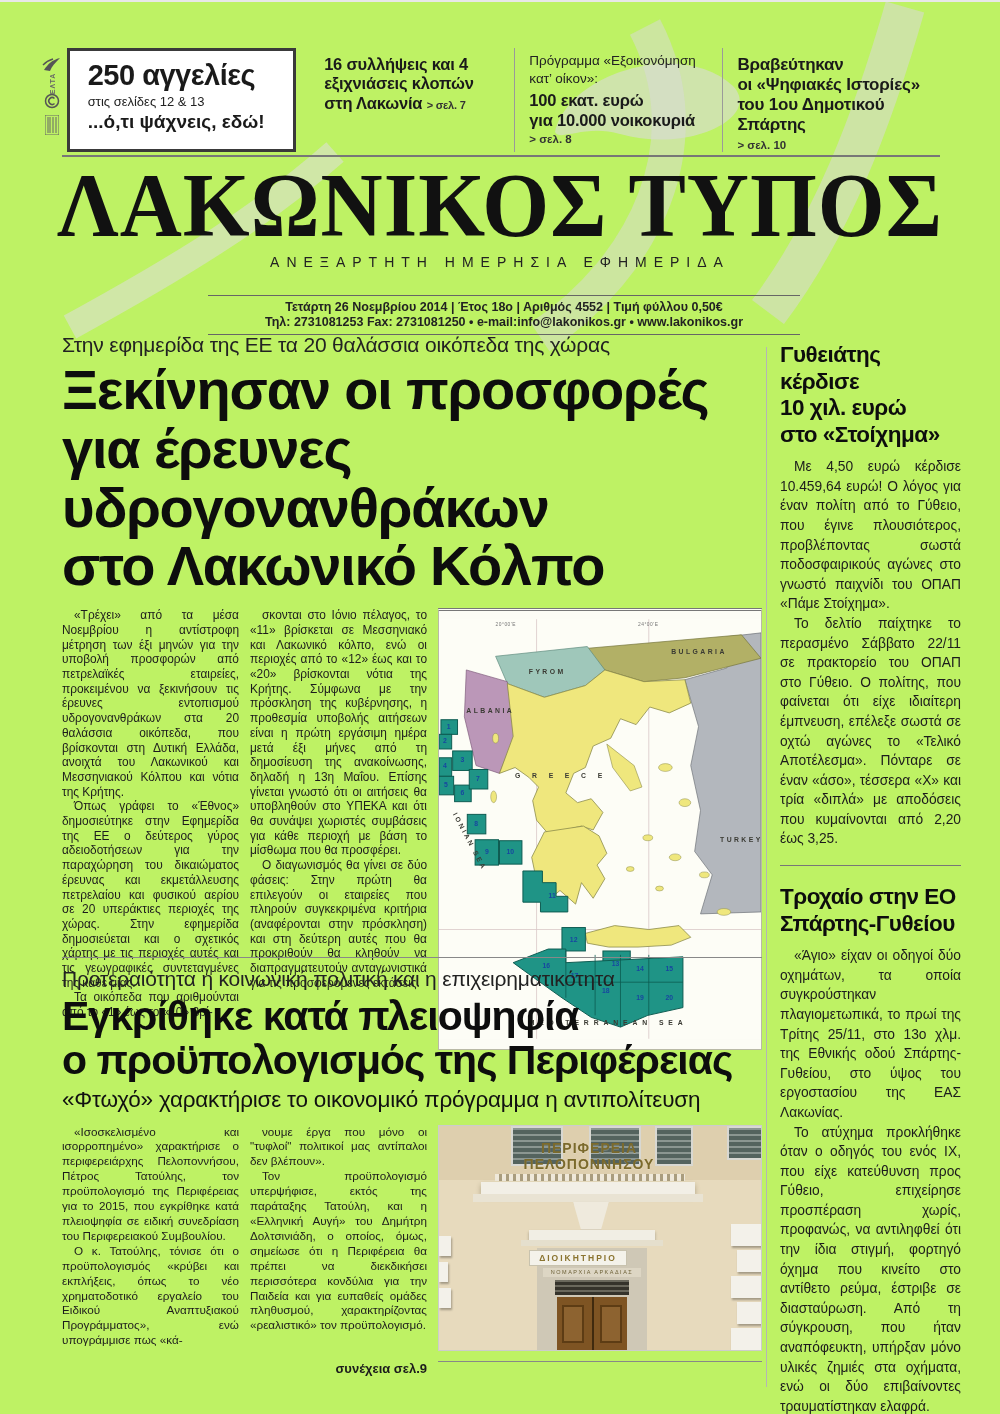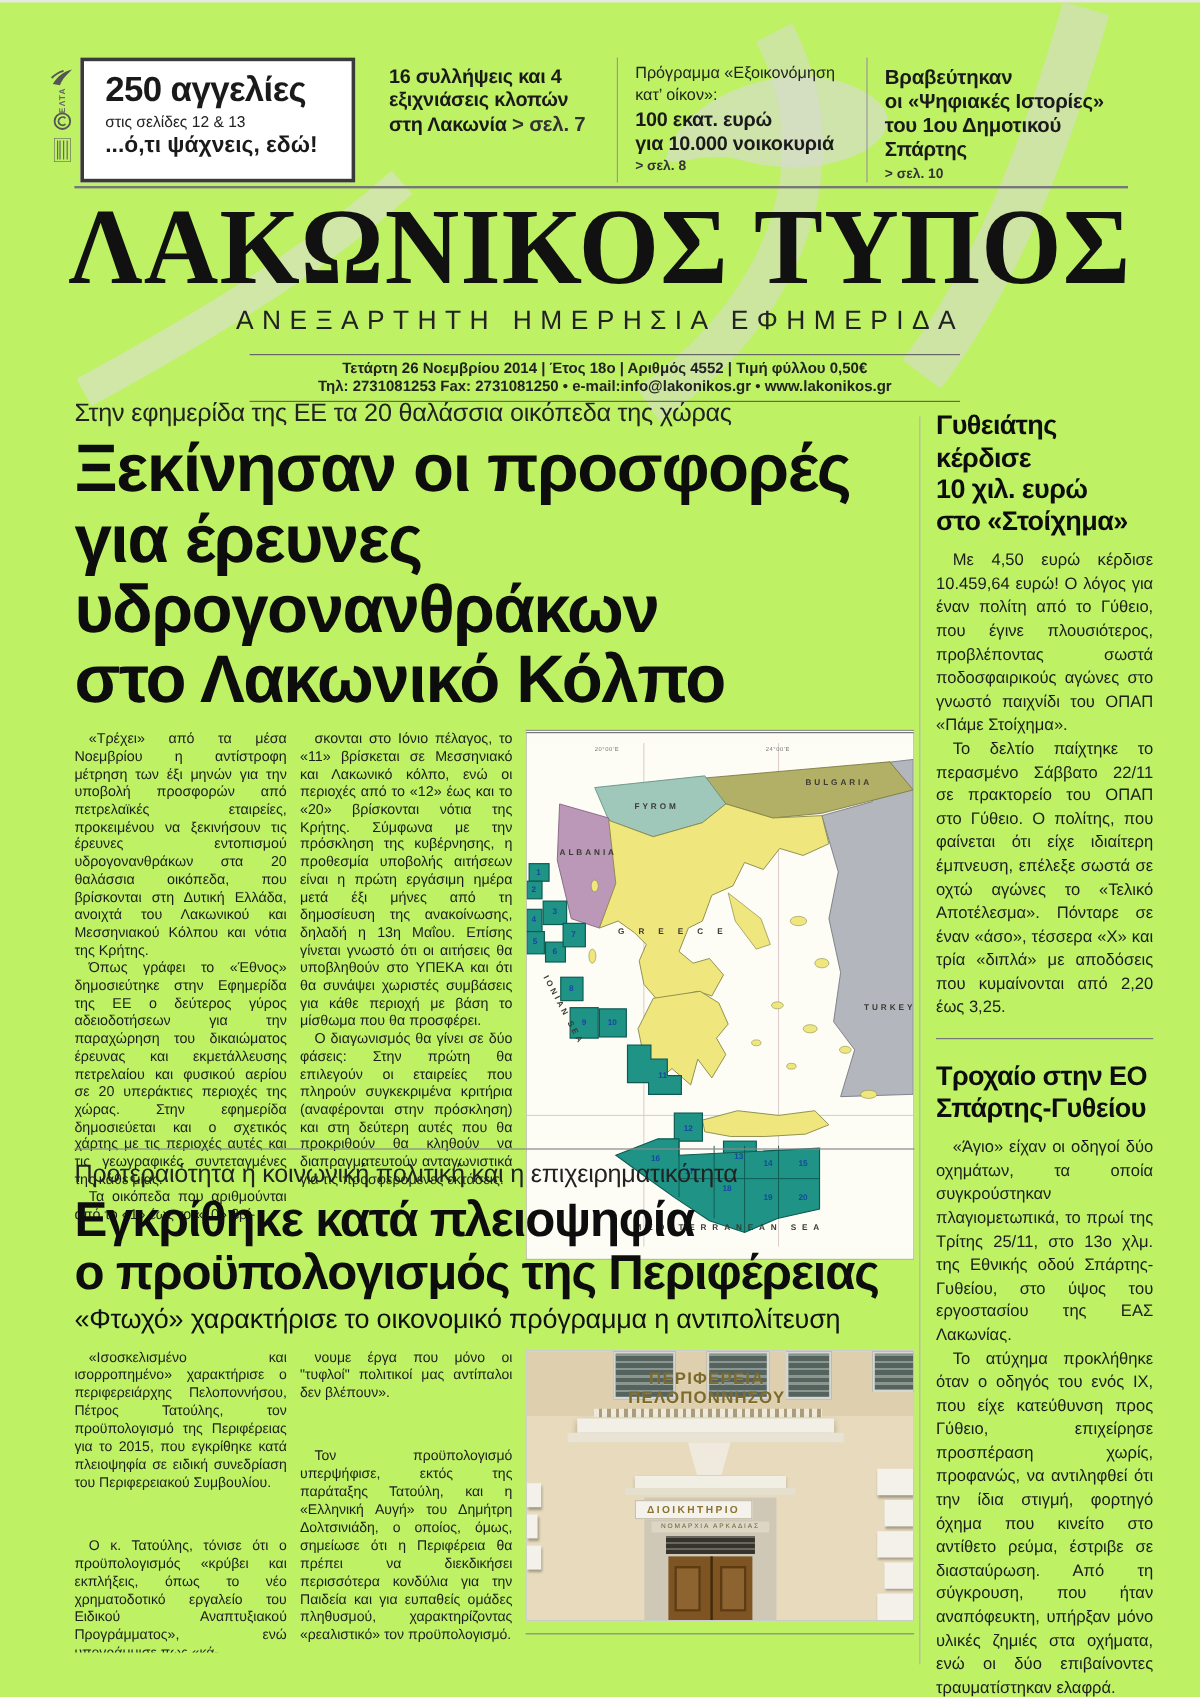--- a/index.html
+++ b/index.html
@@ -21,29 +21,29 @@
   .adbox .l2 { font-size:13px; margin-top:2px; color:#222; }
   .adbox .l3 { font-size:19px; font-weight:600; margin-top:2px; }
   .teaser { padding:4px 14px 0 14px; }
   .teaser.bl { border-left:1px solid #9a9a9a; }
   .t1 { width:212px; }
   .t2 { width:216px; }
   .t3 { width:226px; }
   .tkicker { font-size:13.5px; line-height:1.35; color:#222; }
   .ttitle { font-size:16.5px; font-weight:bold; line-height:1.18; margin-top:3px; white-space:pre-line; letter-spacing:-0.2px; }
   .tpage { font-size:11.5px; font-weight:bold; color:#333; }
-  .tpage-inline { font-size:17px; font-weight:bold; color:#333; }
+  .tpage-inline { font-size:11px; font-weight:bold; color:#333; }
   .top-rule { position:absolute; left:62px; top:153px; width:878px; border-top:2px solid #777; z-index:2; }
   
   .masthead { position:absolute; left:40px; top:156px; width:920px; text-align:center; z-index:2; }
   .masthead h1 {
     font-family:"Liberation Serif", serif; font-weight:bold; font-size:86px;
     line-height:1.05; letter-spacing:1px; color:#111; transform:scaleY(1.05); transform-origin:top;
   }
-  .masthead .sub { font-size:22px; letter-spacing:7px; color:#222; margin-top:6px; }
+  .masthead .sub { font-size:14px; letter-spacing:7px; color:#222; margin-top:6px; }
   .dateline {
     position:absolute; left:208px; top:293px; width:592px; text-align:center;
     border-top:1.5px solid #666; border-bottom:1.5px solid #666; padding:4px 0 5px; z-index:2;
   }
   .dateline .d1 { font-size:12.5px; font-weight:bold; color:#222; }
   .dateline .d2 { font-size:12.5px; font-weight:bold; color:#222; margin-top:1px; }
   
   .lead { position:absolute; left:62px; top:331px; width:700px; z-index:2; }
   .kicker { font-size:21px; color:#222; letter-spacing:-0.2px; }
   .lead h2 { font-size:56px; font-weight:bold; line-height:1.05; letter-spacing:-1.2px; white-space:pre-line; margin:4px 0 12px 0; color:#0d0d0d; }
@@ -56,21 +56,21 @@
   .blknum { font-size:7px; font-weight:bold; fill:#1747a0; text-anchor:middle; }
   .maplabel { font-size:7px; letter-spacing:2.5px; fill:#3a3a33; font-weight:bold; }
   .maplabel.big { letter-spacing:5px; }
   .coord { font-size:5px; fill:#777; letter-spacing:0.5px; }
   .mid-rule { position:absolute; left:62px; top:955px; width:700px; border-top:1.5px solid #888; z-index:2; }
   
   .second { position:absolute; left:62px; top:965px; width:700px; z-index:2; }
   .second h2 { font-size:41px; font-weight:bold; line-height:1.08; letter-spacing:-1px; white-space:pre-line; margin:3px 0 2px 0; color:#0d0d0d; }
   .subhead { font-size:22.5px; color:#111; margin:4px 0 12px 0; letter-spacing:-0.2px; }
   .second .cols { height:252px; overflow:hidden; }
-  .second .tcol { font-size:11.7px; line-height:14.9px; display:flex; flex-direction:column;gap:38px; }
+  .second .tcol { font-size:11.7px; line-height:14.9px; display:flex; flex-direction:column; }
   .continuation { text-align:right; font-weight:bold; font-size:13px; margin-top:auto; padding-top:6px; }
   
   .photo-wrap { width:324px; }
   .photo { position:relative; width:324px; height:226px; overflow:hidden; background:#e7dabd; border:1px solid #ccc; }
   .ph { position:absolute; }
   .ph-topwall { left:0; top:0; width:100%; height:54px; background:#decfae; }
   .ph-win { background:#5f6f6a; background-image:repeating-linear-gradient(180deg,#8b9691 0 2px,#54635e 2px 6px); border:2px solid #d8d8d2; }
   .ph-sign { left:62px; top:14px; width:176px; text-align:center; color:#7b6a2c; font-weight:bold; font-size:14px; line-height:1.2; letter-spacing:1px; white-space:pre-line; text-shadow:0 1px 0 #fff3; }
   .ph-rail { left:56px; top:48px; width:190px; height:7px; background:repeating-linear-gradient(90deg,#efe9da 0 4px,#a99d7e 4px 7px); }
   .ph-c1 { left:42px; top:56px; width:214px; height:12px; background:#f2efe6; box-shadow:0 3px 5px rgba(60,50,20,.35); }

